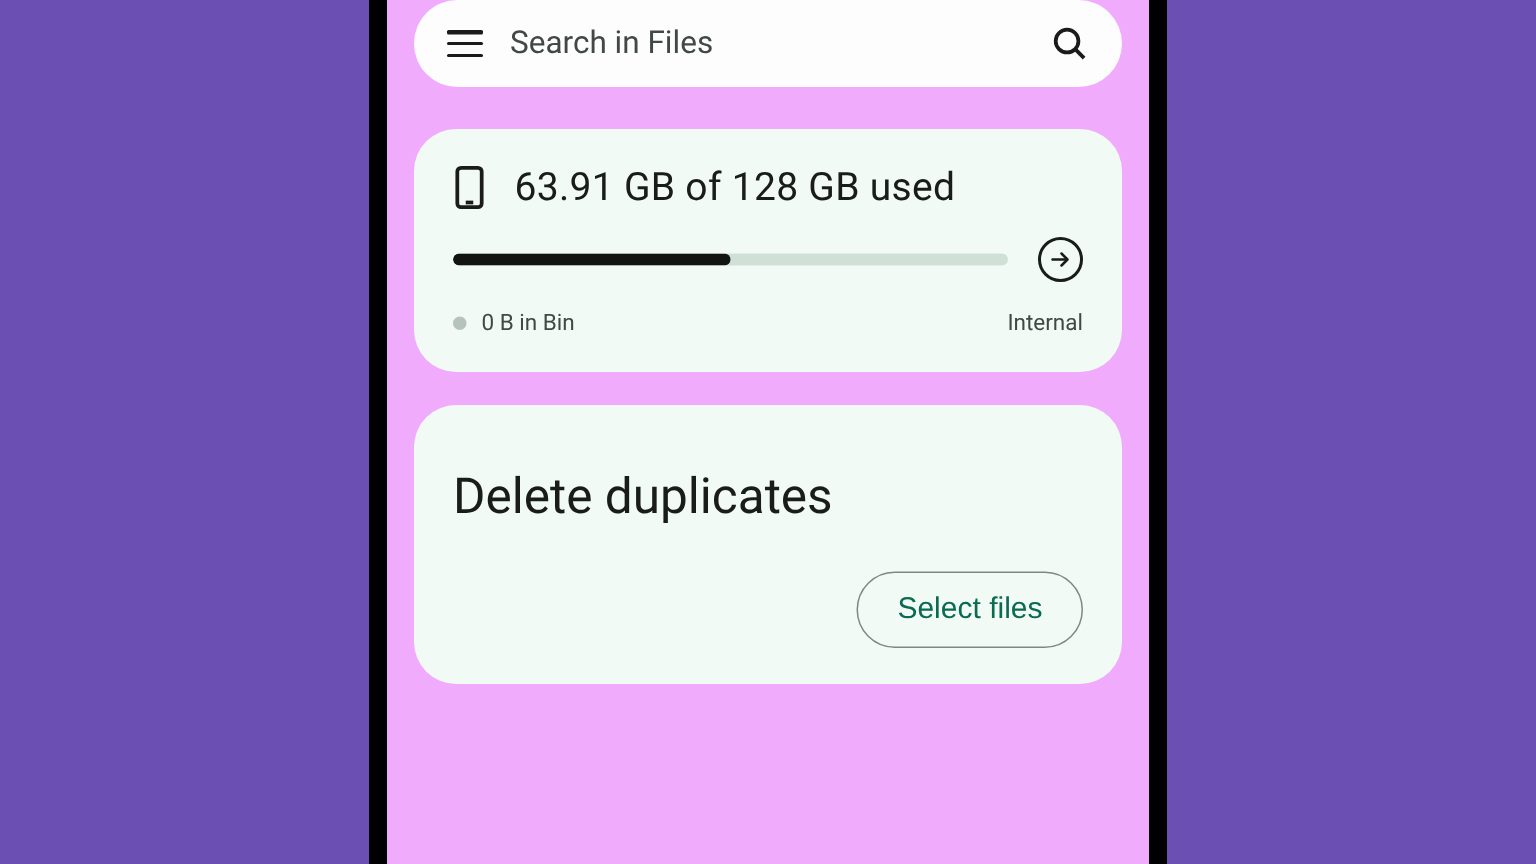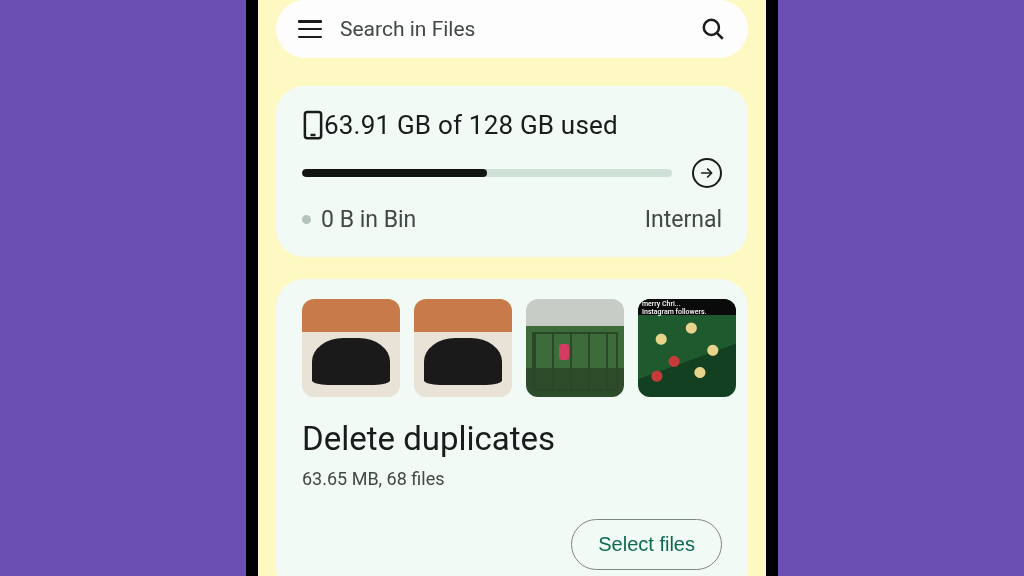--- a/index.html
+++ b/index.html
@@ -13,21 +13,21 @@
     overflow: hidden;
   }
   .phone {
     width: 532px;
     height: 576px;
     background: #000;
     padding: 0 12px;
     position: relative;
   }
   .screen {
-    background: #fef9c3;
+    background: #f0abfc;
     width: 100%;
     height: 100%;
     overflow: hidden;
   }
 
   
   .searchbar {
     margin: 0 18px 0 18px;
     background: #fdfdfd;
     border-radius: 999px;
@@ -52,41 +52,41 @@
   
   .card {
     background: #f2faf5;
     border-radius: 28px;
     margin: 28px 18px 0 18px;
     padding: 24px 26px;
   }
 
   
   .storage-top {
-    display: flex; align-items: center; gap: 0;
+    display: flex; align-items: center; gap: 19px;
   }
   .phone-icon svg { width: 22px; height: 30px; display:block; }
   .storage-text { font-size: 26px; color:#1a1c1b; letter-spacing:0.2px; }
   .storage-row2 {
     display:flex; align-items:center; gap:20px; margin-top:18px;
   }
   .bar-track {
     flex:1; height:8px; background:#cfe0d7; border-radius:999px; position:relative; overflow:hidden;
   }
   .bar-fill {
     position:absolute; left:0; top:0; bottom:0; background:#121412; border-radius:999px;
   }
   .arrow-circle {
     width:30px; height:30px; border:2.5px solid #1a1c1b; border-radius:50%;
     display:flex; align-items:center; justify-content:center;
   }
   .arrow-circle svg { width:16px; height:16px; display:block; }
   .storage-bottom {
     display:flex; justify-content:space-between; align-items:center; margin-top:18px;
-    font-size:23px; color:#424845;
+    font-size:15px; color:#424845;
   }
   .bin-wrap { display:flex; align-items:center; gap:10px; }
   .dot { width:9px; height:9px; background:#b6c3bc; border-radius:50%; }
 
   
   .card.duplicates { padding: 20px 26px 24px 26px; margin-top: 22px; }
   .thumbs { display:flex; gap:14px; }
   .thumb {
     width:98px; height:98px; border-radius:12px; flex-shrink:0;
     background:#777; position:relative; overflow:hidden;
@@ -185,30 +185,20 @@
       <div class="storage-bottom">
         <div class="bin-wrap">
           <span class="dot"></span>
           <span>0 B in Bin</span>
         </div>
         <div>Internal</div>
       </div>
     </div>
 
     <div class="card duplicates">
-      <div class="thumbs">
-        <div class="thumb t1"></div>
-        <div class="thumb t2"></div>
-        <div class="thumb t3"></div>
-        <div class="thumb t4">
-          <div class="banner">merry Chri...
-Instagram followers.</div>
-        </div>
-      </div>
       <div class="dup-title">Delete duplicates</div>
-      <div class="dup-sub">63.65 MB, 68 files</div>
       <div class="dup-btn-row">
         <button class="select-btn">Select files</button>
       </div>
     </div>
 
   </div>
 </div>
 
 </body></html>

